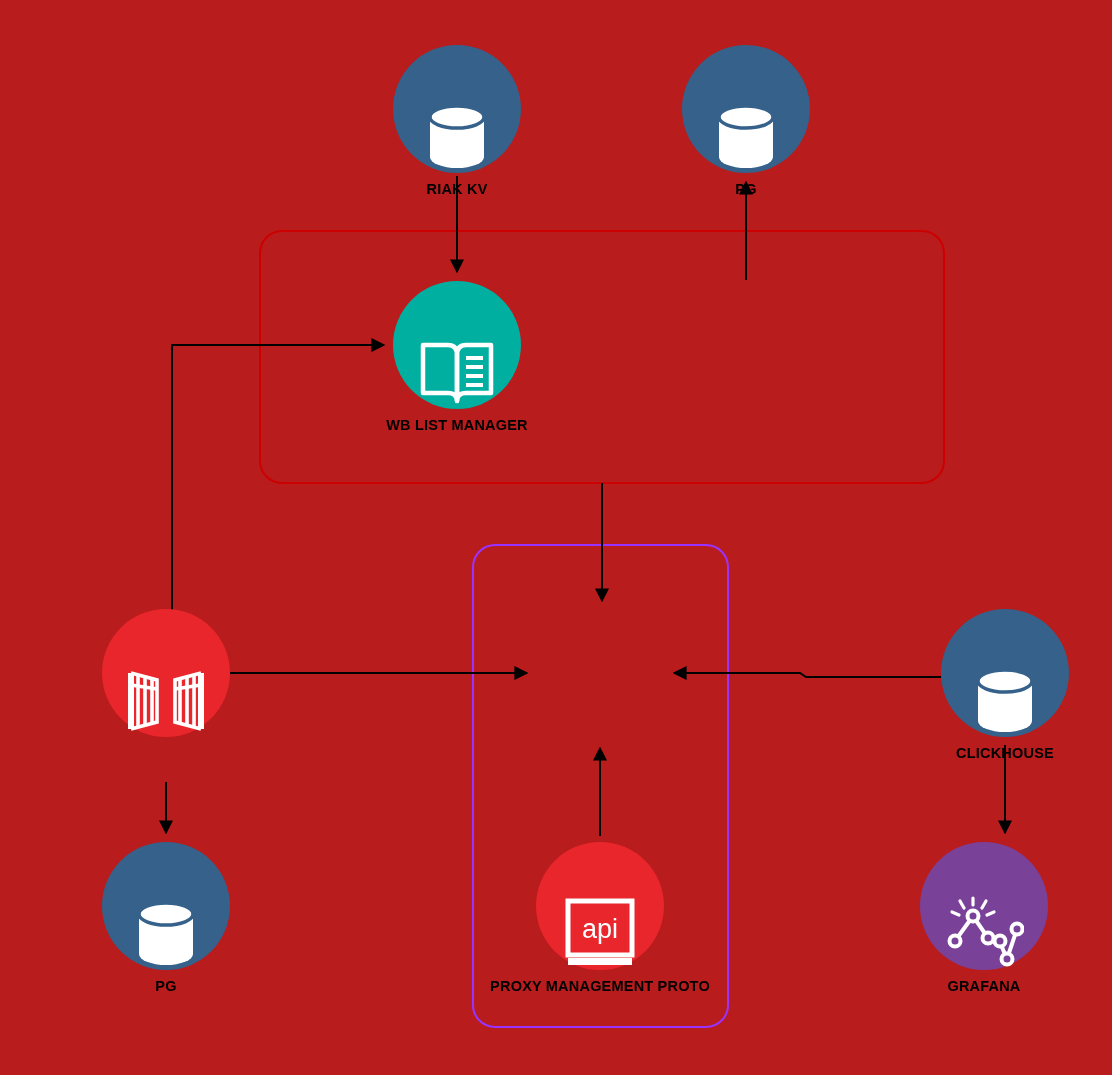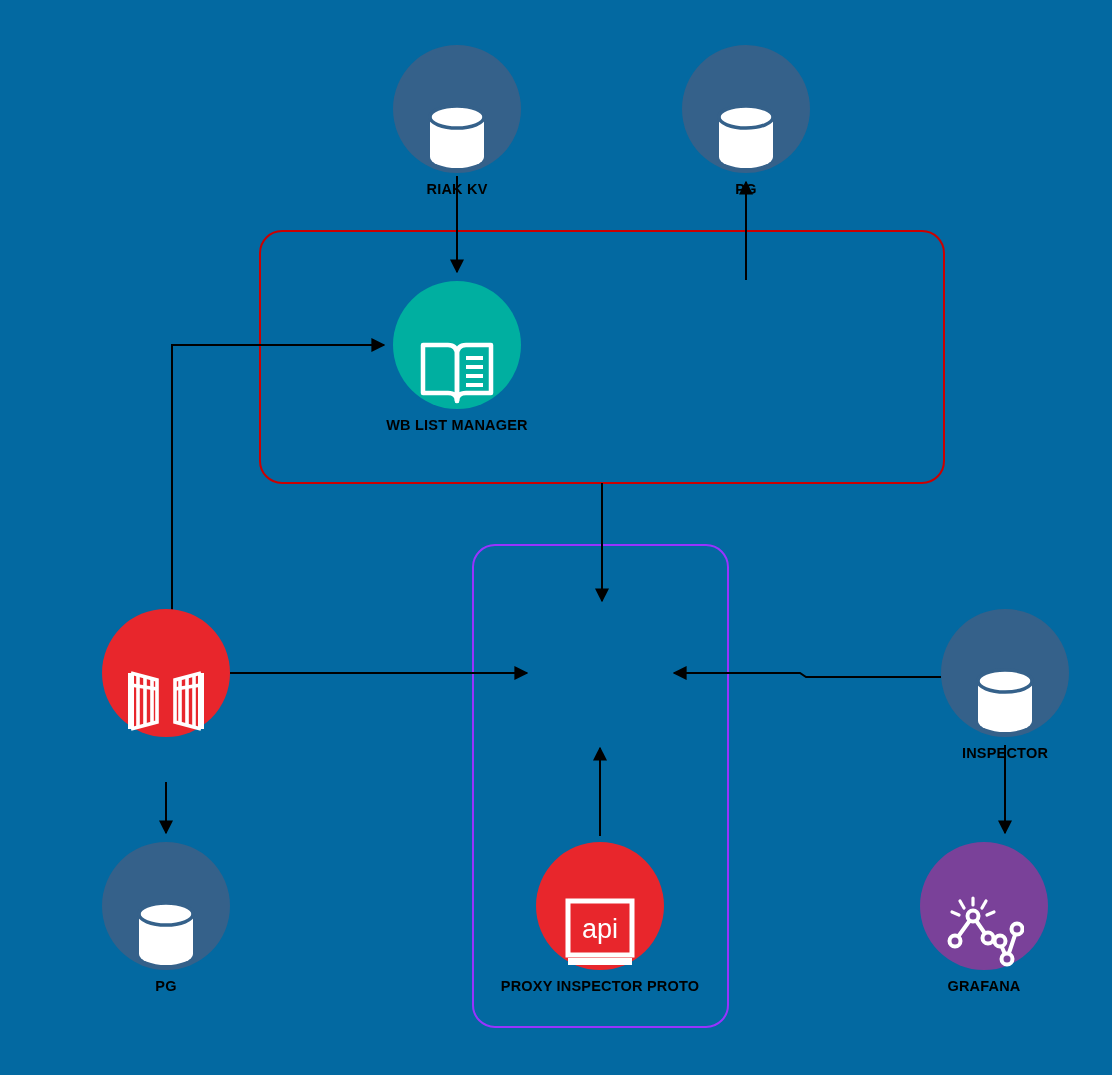--- a/index.html
+++ b/index.html
@@ -5,21 +5,21 @@
   * { box-sizing: border-box; }
   html, body {
     margin: 0; padding: 0;
     background: #ffffff;
     font-family: "Liberation Sans", sans-serif;
   }
   #canvas {
     position: relative;
     width: 1112px;
     height: 1075px;
-    background: #0369a1;
+    background: #b91c1c;
     overflow: hidden;
   }
   #edge-layer, #group-layer {
     position: absolute;
     left: 0; top: 0;
     width: 1112px; height: 1075px;
   }
   #edge-layer { z-index: 3; }
   #group-layer { z-index: 1; }
 
@@ -152,21 +152,21 @@
 
 
   <div class="node" style="left:1005px; top:609px;">
     <div class="disc" style="background:#35618A;">
       <svg width="66" height="72" viewBox="0 0 66 72">
         <ellipse cx="33" cy="16" rx="27" ry="11" fill="#fff"></ellipse>
         <path d="M6 16 L6 56 A27 11 0 0 0 60 56 L60 16" fill="#fff"></path>
         <ellipse cx="33" cy="16" rx="27" ry="11" fill="none" stroke="#35618A" stroke-width="3.5"></ellipse>
       </svg>
     </div>
-    <div class="caption">INSPECTOR</div>
+    <div class="caption">CLICKHOUSE</div>
   </div>
 
   <div class="node" style="left:166px; top:842px;">
     <div class="disc" style="background:#35618A;">
       <svg width="66" height="72" viewBox="0 0 66 72">
         <ellipse cx="33" cy="16" rx="27" ry="11" fill="#fff"></ellipse>
         <path d="M6 16 L6 56 A27 11 0 0 0 60 56 L60 16" fill="#fff"></path>
         <ellipse cx="33" cy="16" rx="27" ry="11" fill="none" stroke="#35618A" stroke-width="3.5"></ellipse>
       </svg>
     </div>
@@ -174,21 +174,21 @@
   </div>
 
   <div class="node wide" style="left:600px; top:842px;">
     <div class="disc" style="background:#E8262C;">
       <svg width="74" height="74" viewBox="0 0 74 74">
         <rect x="5" y="5" width="64" height="54" fill="none" stroke="#fff" stroke-width="5"></rect>
         <rect x="5" y="62" width="64" height="7" fill="#fff"></rect>
         <text x="37" y="42" text-anchor="middle" fill="#fff" font-family="Liberation Sans, sans-serif" font-size="27">api</text>
       </svg>
     </div>
-    <div class="caption">PROXY INSPECTOR PROTO</div>
+    <div class="caption">PROXY MANAGEMENT PROTO</div>
   </div>
 
   <div class="node" style="left:984px; top:842px;">
     <div class="disc" style="background:#7A4199;">
       <svg width="80" height="74" viewBox="0 0 80 74">
         <g stroke="#fff" stroke-width="4" fill="none" stroke-linecap="round">
           <polyline points="11,45 29,20 44,42 55,44 63,63 73,33"></polyline>
         </g>
         <g fill="#7A4199" stroke="#fff" stroke-width="4">
           <circle cx="11" cy="45" r="5.5"></circle>

